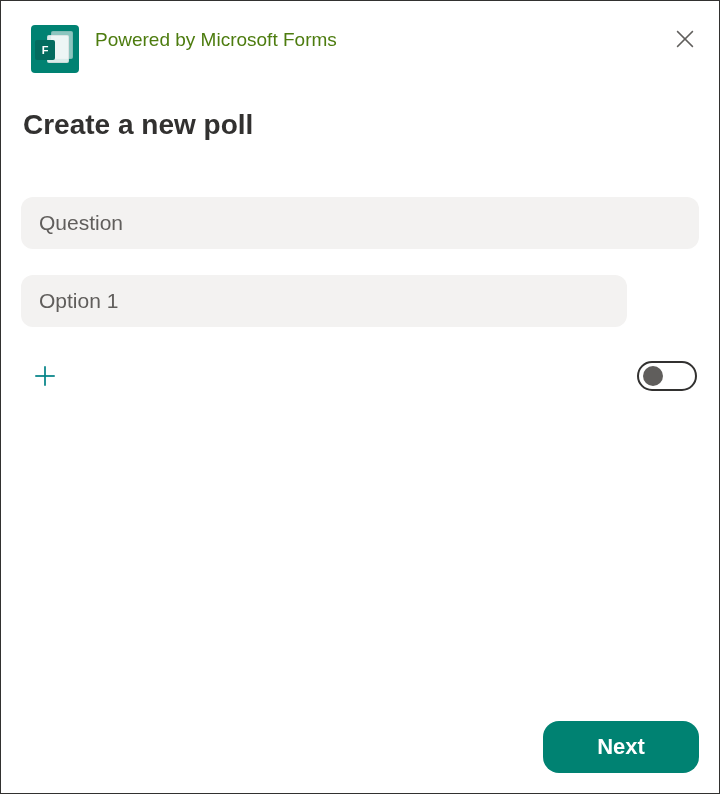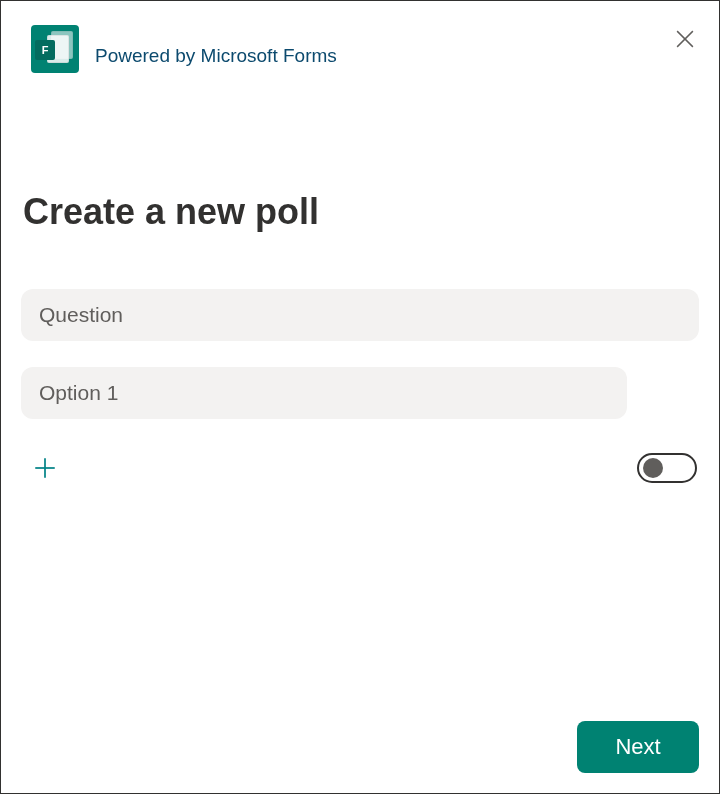--- a/index.html
+++ b/index.html
@@ -56,37 +56,37 @@
     border-radius: 2px;
     color: #fff;
     font-size: 11px;
     font-weight: 600;
     display: flex;
     align-items: center;
     justify-content: center;
   }
   .title-block { flex: 1; padding-top: 2px; }
   .app-title { font-size: 21px; font-weight: 700; color: #323130; }
-  .app-sub { font-size: 19px; font-weight: 400; color: #0c4a6e; margin-top: 18px; }
+  .app-sub { font-size: 19px; font-weight: 400; color: #4d7c0f; margin-top: 2px; }
   .close-btn {
     width: 28px;
     height: 28px;
     display: flex;
     align-items: center;
     justify-content: center;
     cursor: pointer;
     color: #605e5c;
   }
   .close-btn svg { width: 18px; height: 18px; }
 
   .page-title {
-    font-size: 36px;
+    font-size: 28px;
     font-weight: 600;
     color: #323130;
-    margin-top: 118px;
+    margin-top: 36px;
     margin-bottom: 56px;
     padding-left: 2px;
   }
 
   .fields { display: flex; flex-direction: column; gap: 26px; }
   .input {
     width: 100%;
     height: 52px;
     border: none;
     background: #f3f2f1;
@@ -154,24 +154,24 @@
 
   .footer {
     margin-top: auto;
     display: flex;
     justify-content: flex-end;
   }
   .next-btn {
     background: #008272;
     color: #ffffff;
     font-size: 22px;
-    font-weight: 400;
+    font-weight: 700;
     border: none;
-    border-radius: 8px;
-    width: 122px;
+    border-radius: 16px;
+    width: 156px;
     height: 52px;
     cursor: pointer;
     font-family: inherit;
   }
 </style>
 </head>
 <body>
 
 <div class="dialog">
 

